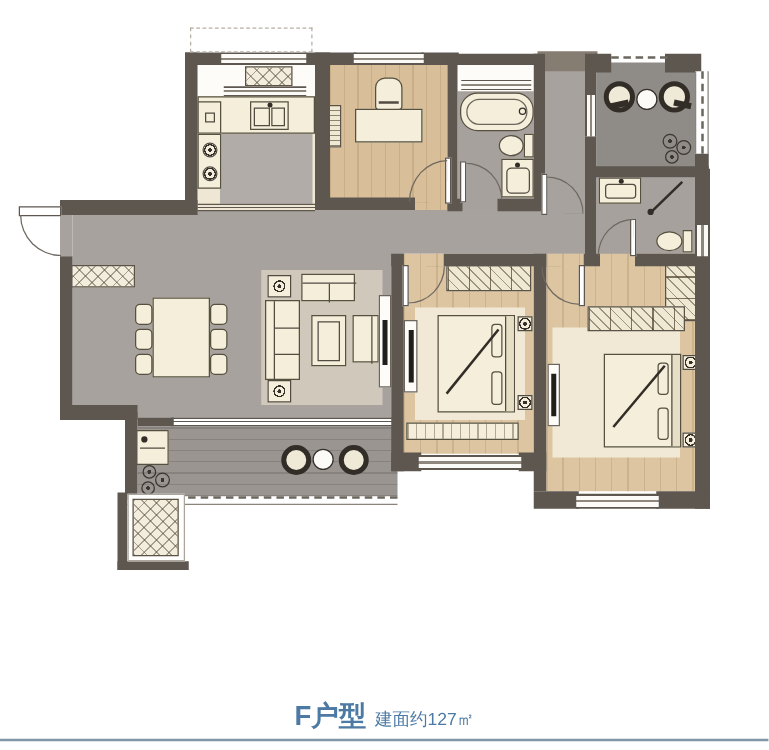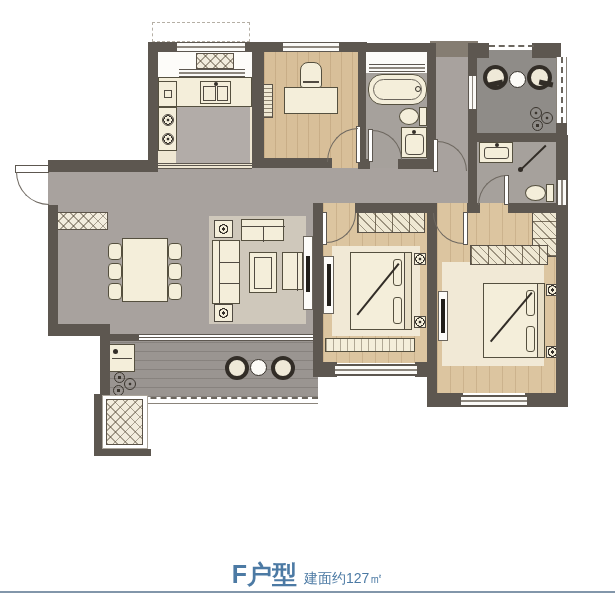--- a/index.html
+++ b/index.html
@@ -35,21 +35,21 @@
   .oplus{background-color:#f4eeda;border:1px solid #514b42;background-image:radial-gradient(circle at 50% 50%,#35302a 0 1.5px,transparent 1.6px 3.6px,#35302a 3.7px 4.7px,transparent 4.8px);}
   .rchair{border:4px solid #322d27;border-radius:50%;background:#efe9d8;}
   .plantc{border:1.5px solid #3a352e;border-radius:50%;background-image:radial-gradient(circle,#3a352e 0 1.5px,transparent 1.6px);}
   .tvbar{background:#221f1a;}
   .whitebox{background:#fdfcf9;}
   .dashv{border-left:2px dashed #6b665e;}
   .dashh{border-top:2px dashed #6b665e;}
   .fold{height:1.5px;background:#322d27;transform-origin:0 50%;}
   .in{position:absolute;box-sizing:border-box;}
   #caption{position:absolute;left:0;top:558px;width:100%;text-align:center;color:var(--title-color,#4c7aa4);}
-  #caption .t1{font-size:25px;font-weight:bold;}
+  #caption .t1{font-size:22px;font-weight:bold;}
   #caption .t2{font-size:14px;margin-left:7px;}
   #divider{position:absolute;left:0;top:591px;width:615px;height:2px;background:var(--divider-color,#8296aa);}
 </style>
 </head>
 <body>
 
 <div id="stage">
 
   <div class="abs kbase" style="left:158px;top:51px;width:94px;height:118px"></div>
   <div class="abs whitebox" style="left:158px;top:51px;width:94px;height:26px"></div>

